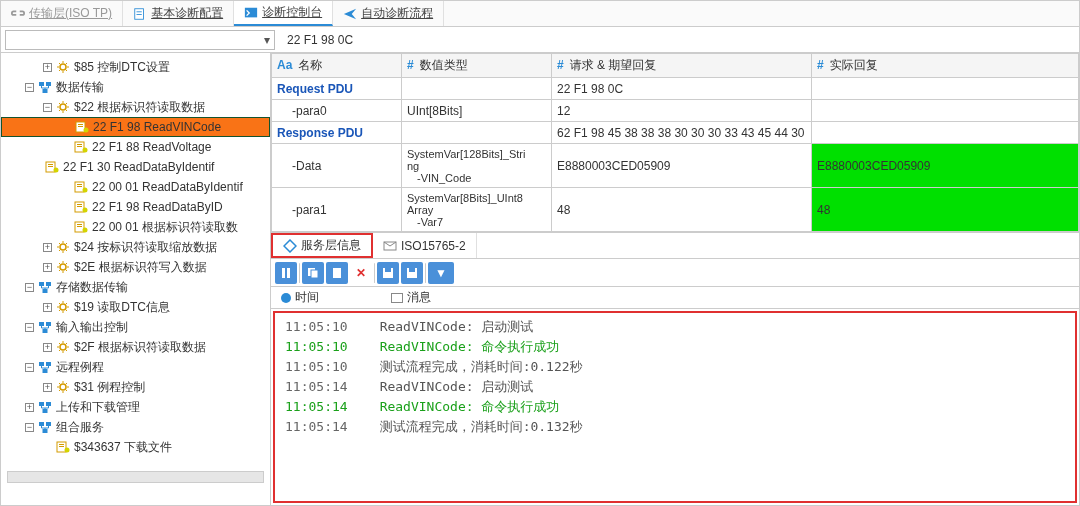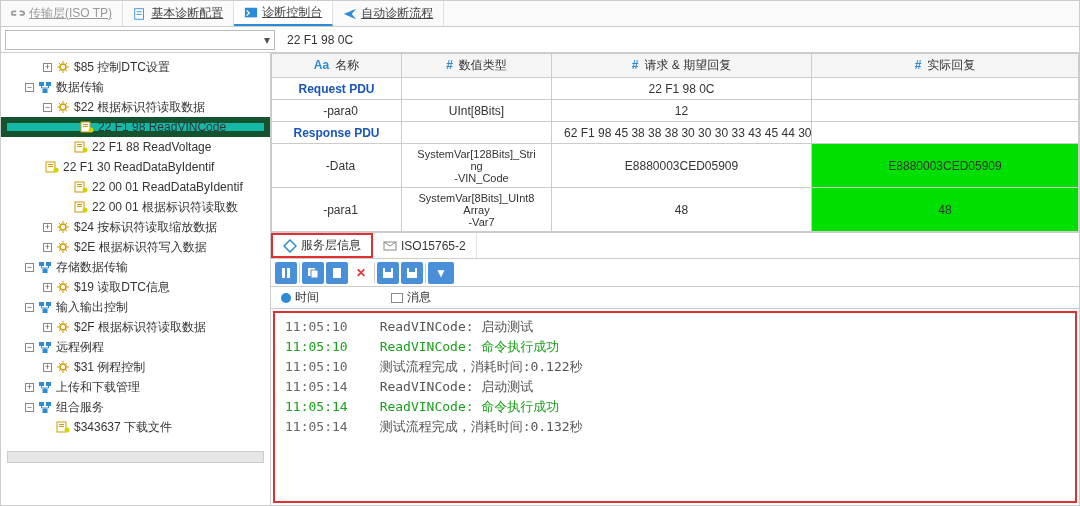--- a/index.html
+++ b/index.html
@@ -17,31 +17,31 @@
 .sub-bar { display: flex; align-items: center; height: 26px; border-bottom: 1px solid #ccc; background: #fff; }
 .sub-select { width: 270px; height: 20px; margin: 0 4px; border: 1px solid #bbb; background: #fff; display: flex; align-items: center; justify-content: flex-end; cursor: pointer; }
 .sub-select .chev { padding: 0 4px; color: #555; }
 .sub-value { padding-left: 8px; color: #333; }
 
 
 .main { display: flex; flex: 1; min-height: 0; }
 .side { width: 270px; border-right: 1px solid #ccc; overflow: auto; background: #fff; }
 .tree { padding: 4px 0 12px 0; }
 .tnode { display: flex; align-items: center; height: 20px; padding-left: 6px; gap: 4px; white-space: nowrap; cursor: pointer; }
-.tnode.sel { background: #14b8a6; border: 6px solid #14532d; padding-left:5px; }
+.tnode.sel { background: #f97316; border: 1px solid #14532d; padding-left:5px; }
 .pm { width: 9px; height: 9px; border: 1px solid #888; display: inline-flex; align-items: center; justify-content: center; font-size: 9px; line-height: 1; color: #555; background:#fff; }
 .pm.none { border: none; background:transparent; }
 .nico { width: 14px; height: 14px; display: inline-block; }
 .tree-scroll-hint { height: 12px; background: #e6e6e6; margin: 2px 6px 2px 6px; border:1px solid #ccc; }
 
 
 .rcol { flex: 1; display: flex; flex-direction: column; min-width: 0; }
 .grid-wrap { border-bottom: 1px solid #ccc; overflow: hidden; }
 table.grid { border-collapse: collapse; width: 100%; table-layout: fixed; }
-table.grid th, table.grid td { border: 1px solid #ccc; padding: 3px 12px; text-align: center; height: 22px; vertical-align: middle; white-space: nowrap; overflow: hidden; }
+table.grid th, table.grid td { border: 1px solid #ccc; padding: 3px 5px; text-align: left; height: 22px; vertical-align: middle; white-space: nowrap; overflow: hidden; }
 table.grid th { background: #f5f5f5; font-weight: normal; color:#333; }
 .th-ico { color: #2b8bd6; font-weight: bold; margin-right: 6px; }
 .rowhead { color: #1a56b8; font-weight: bold; }
 .hl { background: #00e000; }
 .sub-line { font-size: 11px; color:#333; }
 
 
 .lower-tabs { display: flex; align-items: center; height: 26px; border-bottom: 1px solid #ccc; background: #fff; }
 .ltab { display: flex; align-items: center; gap: 4px; padding: 0 10px; height: 100%; border-right: 1px solid #e0e0e0; cursor:pointer; }
 .ltab.boxed { border: 2px solid #e03030; }
@@ -197,20 +197,32 @@
             <span class="pm none"></span>
             <span class="nico">
               <svg viewBox="0 0 14 14">
                 <rect x="1" y="2" width="9" height="10" fill="#fff" stroke="#d49b00"></rect>
                 <rect x="3" y="4" width="5" height="1" fill="#d49b00"></rect>
                 <rect x="3" y="6" width="5" height="1" fill="#d49b00"></rect>
                 <circle cx="11" cy="10" r="2.5" fill="#d4d400"></circle>
               </svg>
             </span>
             <span>22 00 01 ReadDataByIdentif</span>
+          </div>
+          <div class="tnode" style="padding-left: 60px;">
+            <span class="pm none"></span>
+            <span class="nico">
+              <svg viewBox="0 0 14 14">
+                <rect x="1" y="2" width="9" height="10" fill="#fff" stroke="#d49b00"></rect>
+                <rect x="3" y="4" width="5" height="1" fill="#d49b00"></rect>
+                <rect x="3" y="6" width="5" height="1" fill="#d49b00"></rect>
+                <circle cx="11" cy="10" r="2.5" fill="#d4d400"></circle>
+              </svg>
+            </span>
+            <span>22 F1 98 ReadDataByID</span>
           </div>
           <div class="tnode" style="padding-left: 60px;">
             <span class="pm none"></span>
             <span class="nico">
               <svg viewBox="0 0 14 14">
                 <rect x="1" y="2" width="9" height="10" fill="#fff" stroke="#d49b00"></rect>
                 <rect x="3" y="4" width="5" height="1" fill="#d49b00"></rect>
                 <rect x="3" y="6" width="5" height="1" fill="#d49b00"></rect>
                 <circle cx="11" cy="10" r="2.5" fill="#d4d400"></circle>
               </svg>

